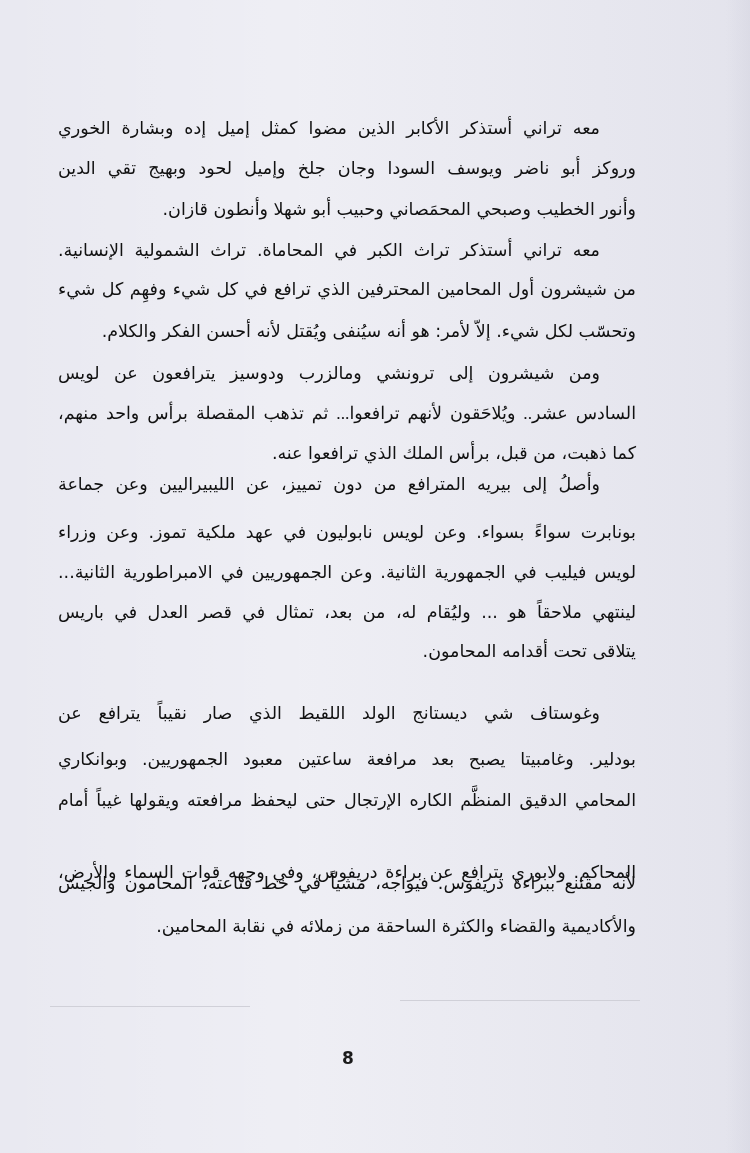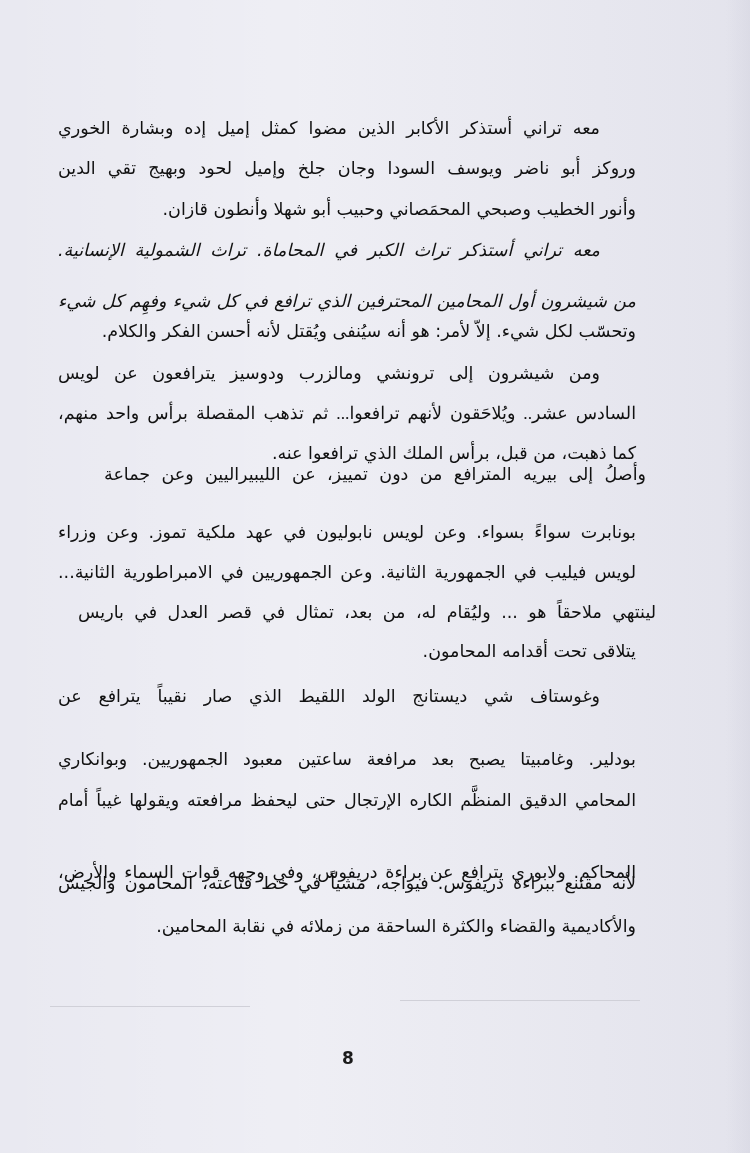--- a/index.html
+++ b/index.html
@@ -70,41 +70,41 @@
 <div class="page">
   <div class="right-shade"></div>
 
   <div>
     <div class="line first" style="top:115px;">معه تراني أستذكر الأكابر الذين مضوا كمثل إميل إده وبشارة الخوري</div>
     <div class="line" style="top:155px;">وروكز أبو ناضر ويوسف السودا وجان جلخ وإميل لحود وبهيج تقي الدين</div>
     <div class="line last" style="top:196px;">وأنور الخطيب وصبحي المحمَصاني وحبيب أبو شهلا وأنطون قازان.</div>
   </div>
 
   <div>
-    <div class="line first" style="top:237px;font-style:italic;">معه تراني أستذكر تراث الكبر في المحاماة. تراث الشمولية الإنسانية.</div>
-    <div class="line" style="top:288px;font-style:italic;">من شيشرون أول المحامين المحترفين الذي ترافع في كل شيء وفهِم كل شيء</div>
+    <div class="line first" style="top:237px;">معه تراني أستذكر تراث الكبر في المحاماة. تراث الشمولية الإنسانية.</div>
+    <div class="line" style="top:276px;">من شيشرون أول المحامين المحترفين الذي ترافع في كل شيء وفهِم كل شيء</div>
     <div class="line last" style="top:318px;">وتحسّب لكل شيء. إلاّ لأمر: هو أنه سيُنفى ويُقتل لأنه أحسن الفكر والكلام.</div>
   </div>
 
   <div>
     <div class="line first" style="top:360px;">ومن شيشرون إلى ترونشي ومالزرب ودوسيز يترافعون عن لويس</div>
     <div class="line" style="top:400px;font-family:Liberation Serif, serif;">السادس عشر.. ويُلاحَقون لأنهم ترافعوا... ثم تذهب المقصلة برأس واحد منهم،</div>
     <div class="line last" style="top:440px;">كما ذهبت، من قبل، برأس الملك الذي ترافعوا عنه.</div>
   </div>
 
   <div>
-    <div class="line first" style="top:461px;margin-left:46px;">وأصلُ إلى بيريه المترافع من دون تمييز، عن الليبيراليين وعن جماعة</div>
+    <div class="line first" style="top:471px;">وأصلُ إلى بيريه المترافع من دون تمييز، عن الليبيراليين وعن جماعة</div>
     <div class="line" style="top:519px;">بونابرت سواءً بسواء. وعن لويس نابوليون في عهد ملكية تموز. وعن وزراء</div>
     <div class="line" style="top:559px;">لويس فيليب في الجمهورية الثانية. وعن الجمهوريين في الامبراطورية الثانية...</div>
-    <div class="line" style="top:599px;margin-left:20px;">لينتهي ملاحقاً هو ... وليُقام له، من بعد، تمثال في قصر العدل في باريس</div>
+    <div class="line" style="top:599px;">لينتهي ملاحقاً هو ... وليُقام له، من بعد، تمثال في قصر العدل في باريس</div>
     <div class="line last" style="top:638px;">يتلاقى تحت أقدامه المحامون.</div>
   </div>
 
   <div>
-    <div class="line first" style="top:683px;">وغوستاف شي ديستانج الولد اللقيط الذي صار نقيباً يترافع عن</div>
+    <div class="line first" style="top:700px;">وغوستاف شي ديستانج الولد اللقيط الذي صار نقيباً يترافع عن</div>
     <div class="line" style="top:746px;">بودلير. وغامبيتا يصبح بعد مرافعة ساعتين معبود الجمهوريين. وبوانكاري</div>
     <div class="line" style="top:787px;">المحامي الدقيق المنظَّم الكاره الإرتجال حتى ليحفظ مرافعته ويقولها غيباً أمام</div>
     <div class="line" style="top:828px;margin-top:31px;">المحاكم. ولابوري يترافع عن براءة دريفوس، وفي وجهه قوات السماء والأرض،</div>
     <div class="line" style="top:870px;">لأنه مقتنع ببراءة دريفوس. فيواجه، مشياً في خط قناعته، المحامون والجيش</div>
     <div class="line last" style="top:913px;">والأكاديمية والقضاء والكثرة الساحقة من زملائه في نقابة المحامين.</div>
   </div>
 
   <div class="bleed-rule" style="left:50px; top:1006px; width:200px;"></div>
   <div class="bleed-rule" style="left:400px; top:1000px; width:240px;"></div>
 

